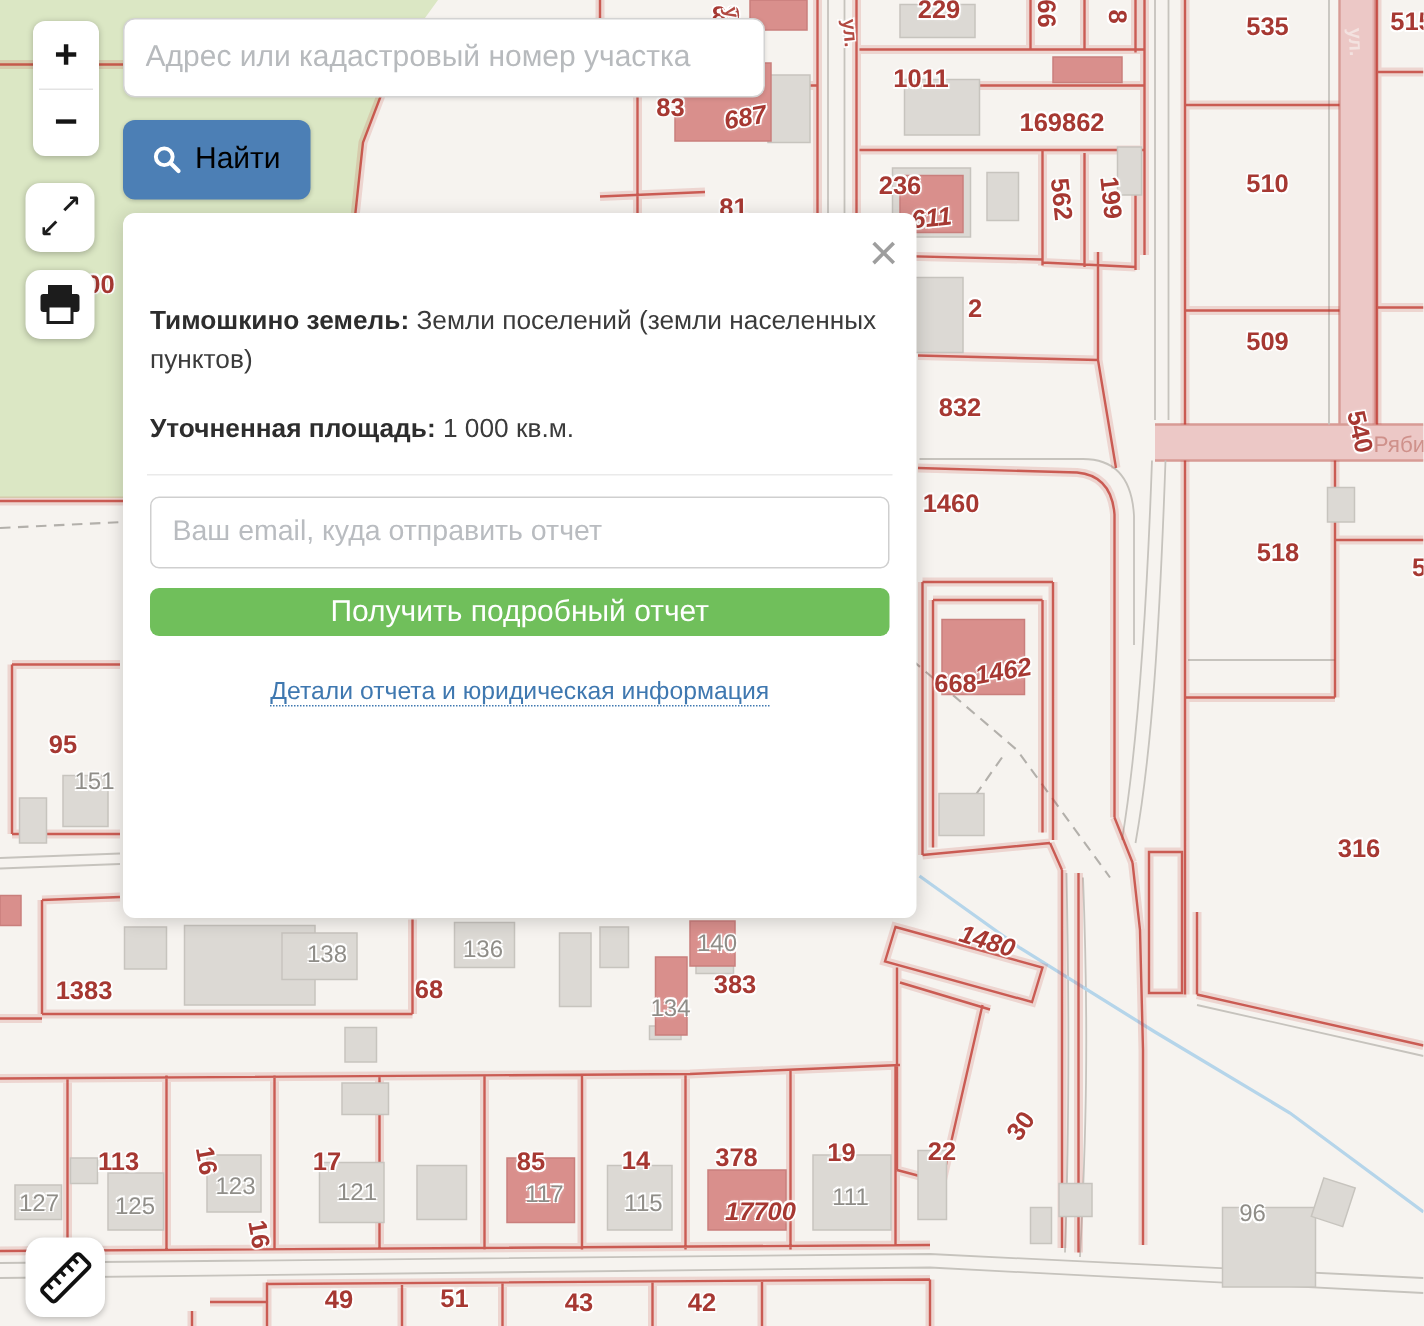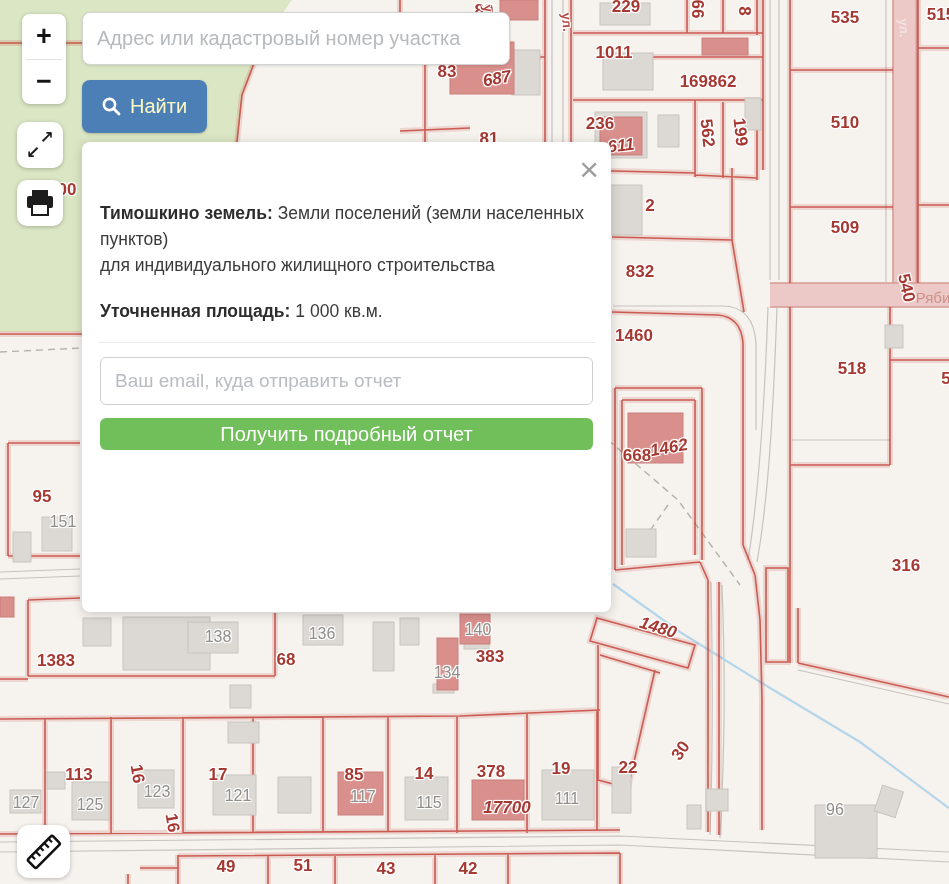--- a/index.html
+++ b/index.html
@@ -26,21 +26,21 @@
   #ruler-btn{left:17px;top:825px;width:53px;height:53px;border-radius:12px;cursor:pointer;}
   .fsarrow{position:absolute;font-size:17px;font-weight:700;color:#1c1c1c;}
 
   
   #search-input{position:absolute;left:82px;top:12px;width:428px;height:53px;z-index:5;
       box-sizing:border-box;border:1px solid #d3d3d3;border-radius:8px;background:#fff;
       font-size:20px;color:#333;padding:0 14px;box-shadow:0 1px 3px rgba(0,0,0,.12);
       font-family:"Liberation Sans","DejaVu Sans",sans-serif;}
   #search-input::placeholder{color:#b7babd;}
   #find-btn{position:absolute;left:82px;top:80px;height:53px;padding:0 20px;z-index:5;
-      background:#4c7fb5;border:none;border-radius:8px;color:#fef9c3;font-size:20px;cursor:pointer;
+      background:#4c7fb5;border:none;border-radius:8px;color:#000000;font-size:20px;cursor:pointer;
       display:flex;align-items:center;gap:9px;box-shadow:0 1px 3px rgba(0,0,0,.2);
       font-family:"Liberation Sans","DejaVu Sans",sans-serif;}
 
   
   #popup{position:absolute;left:82px;top:142px;width:529px;height:470px;z-index:6;background:#fff;
       border-radius:8px;box-shadow:0 2px 12px rgba(0,0,0,.18);box-sizing:border-box;
       padding:58px 18px 20px 18px;font-size:17.5px;color:#3b3b3b;line-height:26px;}
   #popup-close{position:absolute;top:4px;right:12px;font-size:34px;font-weight:300;color:#9e9e9e;cursor:pointer;line-height:1.4;}
   #popup b{color:#2d2d2d;}
   .ppar{margin:0 0 16px 0;}
@@ -289,23 +289,26 @@
     <circle cx="7.5" cy="7.5" r="5.6" fill="none" stroke="#fff" stroke-width="2.6"></circle>
     <line x1="12" y1="12" x2="17" y2="17" stroke="#fff" stroke-width="2.8" stroke-linecap="round"></line>
   </svg>
   <span>Найти</span>
 </button>
 
 <div id="popup">
   <div id="popup-close">×</div>
 
   <p class="ppar"><b>Тимошкино земель:</b><span> Земли поселений (земли населенных пунктов)</span><br>
-  <span>для индивидуального жилищного строительства</span></p>
+  </p>
 
 
   <p class="ppar" style="margin-bottom:0;margin-top:20px;"><b>Уточненная площадь:</b><span> 1 000 кв.м.</span></p>
 
   <div id="popup-divider"></div>
 
   <input id="email-input" type="text" placeholder="Ваш email, куда отправить отчет" style="">
   <button id="report-btn">Получить подробный отчет</button>
 
+  <div class="plink">
+    <a>Детали отчета и юридическая информация</a>
+  </div>
 </div>
 
 </body></html>

